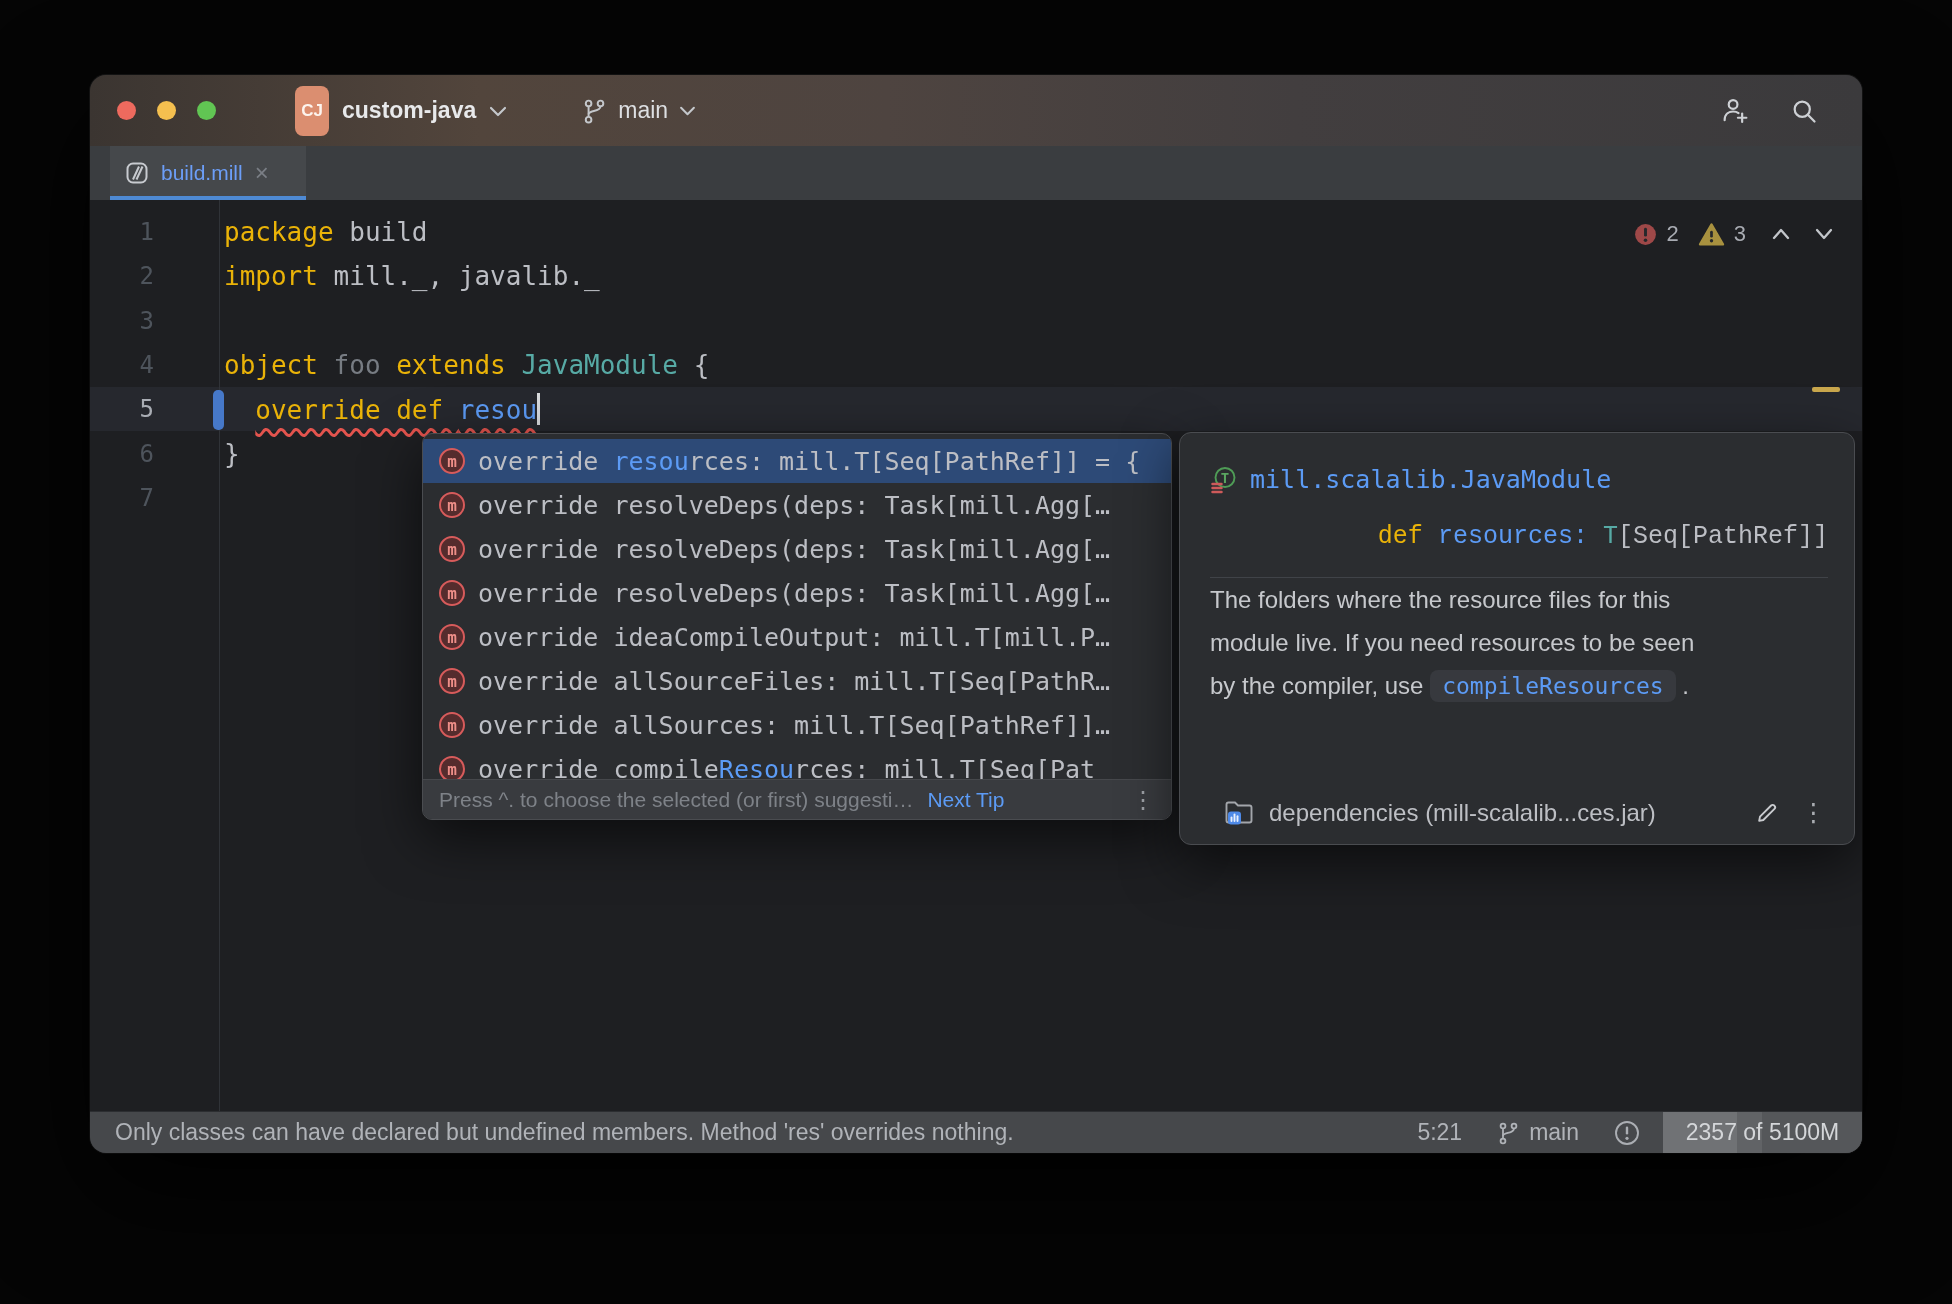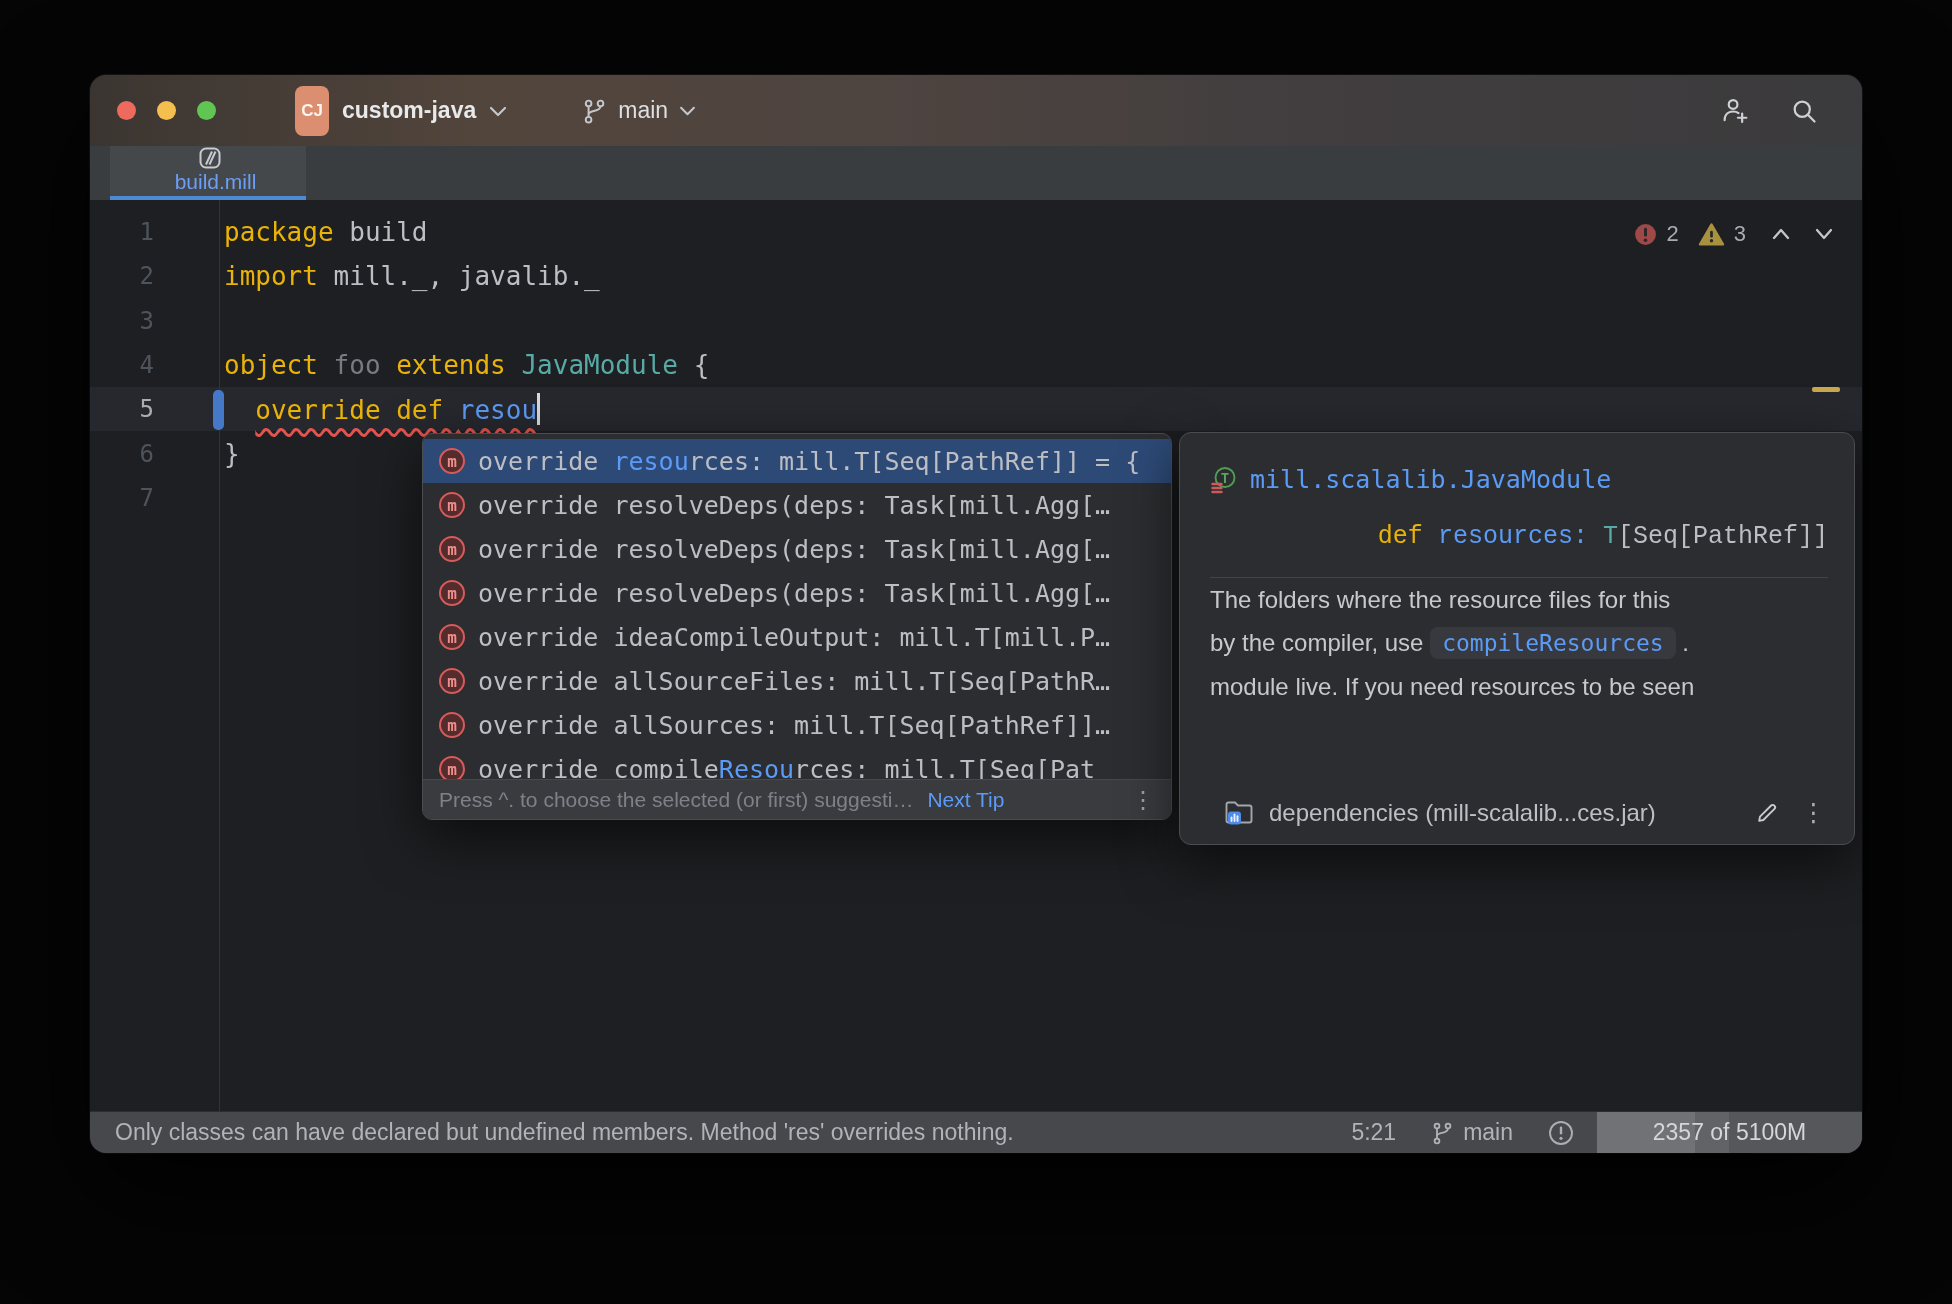--- a/index.html
+++ b/index.html
@@ -18,21 +18,21 @@
   .badge { width:34px; height:50px; border-radius:8px; background:#DB8E70; color:#FDF4EE;
     font-size:17px; font-weight:700; display:flex; align-items:center; justify-content:center; }
   .proj-name { font-size:23px; font-weight:600; color:#E8E9EB; }
   .branch { display:flex; align-items:center; margin-left:74px; gap:11px; }
   .branch-name { font-size:23px; color:#DDDFE2; }
   .tb-right { margin-left:auto; display:flex; align-items:center; gap:40px; padding-right:44px; }
 
   
   .tabbar { height:54px; background:#3A3D40; display:flex; align-items:stretch; }
   .tab { margin-left:20px; width:196px; background:#45484B; display:flex; align-items:center;
-    padding:0 12px 0 15px; position:relative;flex-direction:column; }
+    padding:0 12px 0 15px; position:relative; }
   .tab::after { content:""; position:absolute; left:0; right:0; bottom:0; height:4px; background:#4E8AD4; }
   .tab-label { font-size:21px; color:#6C9EF8; margin-left:12px; }
   .tab-close { font-size:24px; color:#7A7E85; margin-left:12px; line-height:1; }
 
   
   .editor { position:absolute; top:125px; left:0; right:0; bottom:42px; background:#1E1F22; overflow:hidden; }
   .gutter-sep { position:absolute; left:129px; top:0; bottom:0; width:1px; background:#303338; }
   #editor-lines { position:relative; padding-top:10px; }
   .code-row { height:44.3px; display:flex; align-items:center; white-space:pre; }
   .code-row.current { background:#26282E; }
@@ -80,21 +80,21 @@
   .doc-footer { position:absolute; left:44px; right:22px; bottom:17px; display:flex; align-items:center;
     gap:15px; font-size:24px; color:#BDBFC4; }
   .doc-footer .label { flex:1; white-space:nowrap; overflow:hidden; }
   .doc-kebab { color:#A9ACB1; font-size:25px; padding:0 6px; }
 
   
   .statusbar { position:absolute; left:0; right:0; bottom:0; height:42px; background:#46484B;
     border-top:1px solid #2C2E31; display:flex; align-items:center; font-size:23px; color:#B0B3B8; }
   .sb-msg { margin-left:25px; flex:1; white-space:nowrap; overflow:hidden; }
   .sb-item { display:flex; align-items:center; gap:9px; margin-left:34px; white-space:nowrap; }
-  .memchip { width:265px; height:41px; margin-left:22px; flex:none; position:relative;
+  .memchip { width:199px; height:41px; margin-left:22px; flex:none; position:relative;
     display:flex; align-items:center; justify-content:center; background:#55575A; color:#D4D6D9; }
   .memfill { position:absolute; left:0; top:0; bottom:0; width:37%; background:#707275; }
   .memfill2 { position:absolute; left:37%; top:0; bottom:0; width:13%; background:#616366; }
   .memtext { position:relative; z-index:1; }
 
   svg { display:block; }
 </style>
 </head>
 <body>
 
@@ -237,24 +237,24 @@
               <line x1="2.5" y1="26" x2="11.5" y2="26"></line>
             </g>
           </svg>
         </span>
         <span>mill.scalalib.JavaModule</span>
       </div>
       <div id="doc-sig"><span class="kw">def</span><span class="pl"> </span><span class="accent">resources:</span><span class="pl"> </span><span class="type">T</span><span class="pl">[Seq[PathRef]]</span></div>
       <div class="doc-div"></div>
       <div class="doc-body">
         <div>The folders where the resource files for this</div>
+        <div>module live. If you need resources to be seen</div>
         <div>
           <span>by the compiler, use </span><span class="code-chip">compileResources</span><span> .</span>
         </div>
-        <div>module live. If you need resources to be seen</div>
       </div>
       <div class="doc-footer">
         <span>
           <svg width="30" height="27" viewBox="0 0 30 27" fill="none">
             <path d="M2.5 5.5 C2.5 4.4 3.4 3.5 4.5 3.5 L11 3.5 L14 6.5 L25.5 6.5 C26.6 6.5 27.5 7.4 27.5 8.5 L27.5 21.5 C27.5 22.6 26.6 23.5 25.5 23.5 L4.5 23.5 C3.4 23.5 2.5 22.6 2.5 21.5 Z" stroke="#A3A6AB" stroke-width="1.9"></path>
             <rect x="4" y="12.5" width="13" height="13" rx="3" fill="#4E8AE8"></rect>
             <g stroke="#E8F0FD" stroke-width="1.9" stroke-linecap="round">
               <line x1="7.5" y1="22" x2="7.5" y2="18.5"></line>
               <line x1="10.5" y1="22" x2="10.5" y2="15.5"></line>
               <line x1="13.5" y1="22" x2="13.5" y2="17.2"></line>

